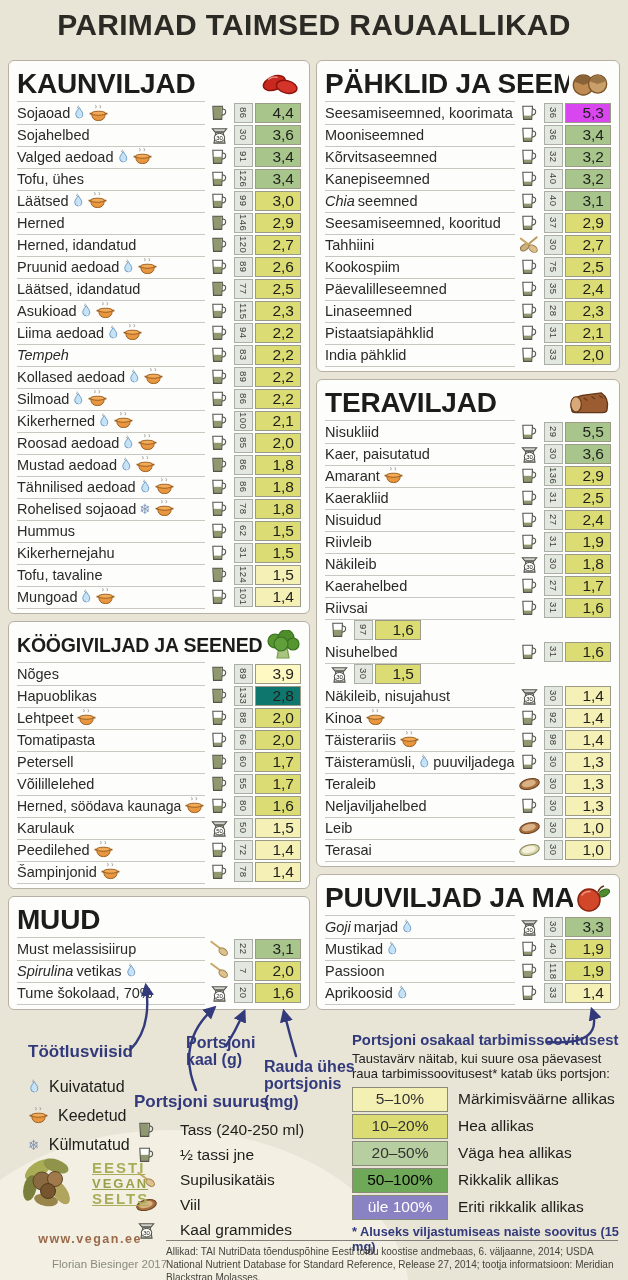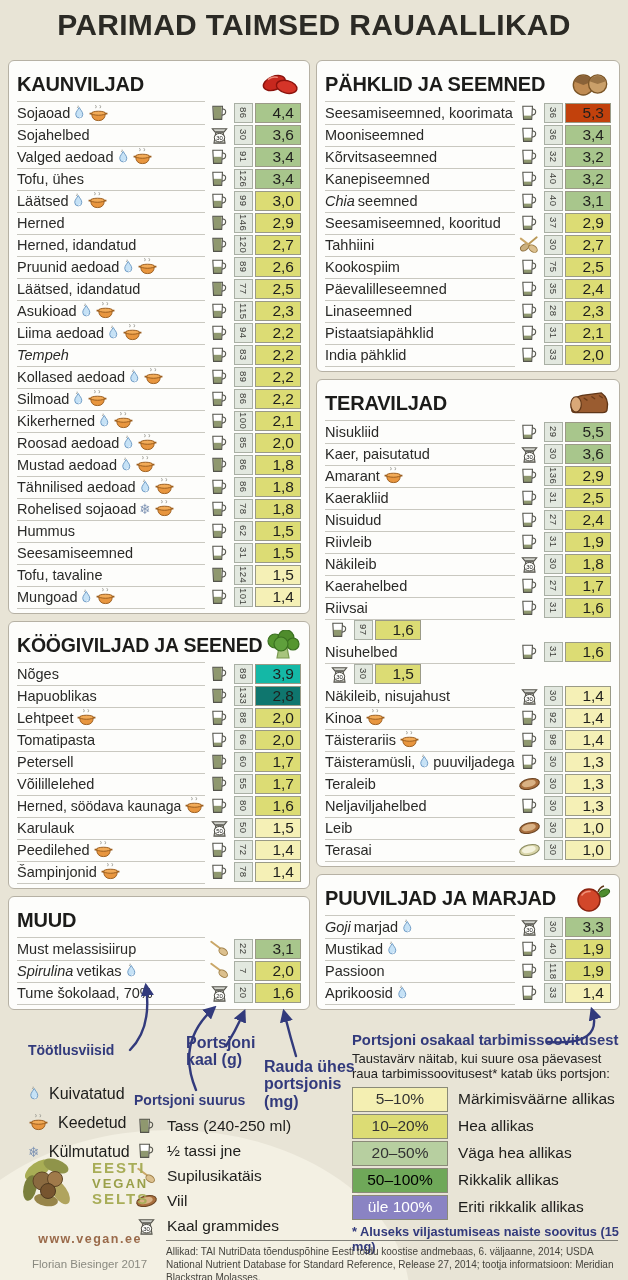--- a/index.html
+++ b/index.html
@@ -12,66 +12,66 @@
   .blob{position:absolute;left:-70px;top:1130px;width:480px;height:340px;border-radius:50%;
     background:#f3f0e3;z-index:0;}
   .title{position:absolute;left:0;top:8px;width:628px;text-align:center;
     font-size:30px;font-weight:bold;letter-spacing:.3px;color:#2b2a25;z-index:2;}
   .col{position:absolute;top:60px;z-index:1;}
   #col-left{left:8px;width:302px;}
   #col-right{left:316px;width:304px;}
   .panel{background:#fdfdfb;border:1.5px solid #b6b1a4;border-radius:6px;
     padding:6px 8px 5px 8px;margin-bottom:7px;box-sizing:border-box;}
   .phead{display:flex;align-items:center;height:34px;margin-bottom:1px;}
-  .ptitle{flex:1;font-size:20px;font-weight:bold;letter-spacing:-.2px;color:#1c1c1a;
+  .ptitle{flex:1;font-size:28px;font-weight:bold;letter-spacing:-.2px;color:#1c1c1a;
     white-space:nowrap;overflow:hidden;}
   .picon{flex:none;display:flex;align-items:center;}
   .row{display:flex;align-items:center;height:22px;}
   .row:first-child .rlabel{border-top:1px solid #c9c8c0;}
   .rlabel{flex:1;height:100%;display:flex;align-items:center;overflow:hidden;
     border-bottom:1px solid #c9c8c0;padding-right:2px;}
   .ltext{white-space:nowrap;font-size:14.5px;color:#2a2a28;display:flex;align-items:center;gap:3px;}
   .ltext i{font-style:italic;}
   .pico{display:inline-flex;align-items:center;}
   .rportion{width:28px;flex:none;display:flex;justify-content:center;align-items:center;}
   .rgram{width:19px;height:20px;flex:none;margin:1px 2px 1px 1px;background:#e2e8df;
     border:1px solid #a9afa4;box-sizing:border-box;display:flex;align-items:center;justify-content:center;}
   .rgram span{writing-mode:vertical-rl;font-size:9.5px;letter-spacing:.5px;color:#3c3c38;}
   .rvalue{width:46px;height:20px;flex:none;margin:1px 0;border:1px solid #9a9a86;
     box-sizing:border-box;display:flex;align-items:center;justify-content:flex-end;
     padding-right:6px;font-size:15.5px;color:#1f1f1d;}
   .snow{font-size:14px;color:#7f94b4;line-height:1;}
   
-  .lg-head{font-size:14px;font-weight:bold;color:#323a7c;}
+  .lg-head{font-size:17px;font-weight:bold;color:#323a7c;}
   #lg-processing{position:absolute;left:28px;top:1042px;z-index:2;}
-  #proc-items{margin-top:21px;}
+  #proc-items{margin-top:10px;}
   .proc-item{display:flex;align-items:center;gap:9px;height:29px;font-size:16px;color:#1d1d1b;}
   #lbl-weight{position:absolute;left:186px;top:1034px;width:86px;z-index:2;
     font-size:16px;font-weight:bold;color:#323a7c;line-height:1.08;}
   #lbl-iron{position:absolute;left:264px;top:1058px;width:100px;z-index:2;
     font-size:16px;font-weight:bold;color:#323a7c;line-height:1.08;}
   #lg-portion{position:absolute;left:134px;top:1092px;z-index:2;}
   #portion-items{margin-top:5px;}
-  .portion-item{display:flex;align-items:center;gap:9px;height:25px;font-size:15.5px;color:#1d1d1b;}
+  .portion-item{display:flex;align-items:center;gap:22px;height:25px;font-size:15.5px;color:#1d1d1b;}
   .portion-item .ic{width:24px;display:flex;justify-content:center;}
   #lg-scale{position:absolute;left:352px;top:1032px;width:270px;z-index:2;}
   .sc-title{font-size:14.8px;font-weight:bold;color:#323a7c;}
   .sc-desc{font-size:13px;color:#222;line-height:1.18;margin:3px 0 5px 0;}
   .sc-row{display:flex;align-items:center;margin-bottom:2px;}
   .sc-swatch{width:96px;height:25px;border:1px solid #8a8a78;box-sizing:border-box;
     display:flex;align-items:center;justify-content:center;font-size:15.5px;flex:none;}
   .sc-label{font-size:15.5px;color:#1d1d1b;margin-left:10px;white-space:nowrap;}
   .sc-foot{font-size:12.8px;font-weight:bold;color:#323a7c;margin-top:4px;}
   #logo{position:absolute;left:14px;top:1150px;width:150px;z-index:2;}
   #logo-wrap{display:flex;align-items:center;gap:4px;}
-  #logo-text div{font-size:15px;font-weight:bold;letter-spacing:2px;color:#a8ad58;line-height:1.1;}
+  #logo-text div{font-size:15px;font-weight:bold;letter-spacing:2px;color:#a8ad58;line-height:1.1;text-decoration:underline;}
   #logo-text div:nth-child(2){color:#9aa04a;font-size:13px;}
   #website{position:absolute;left:30px;top:1232px;width:120px;text-align:center;z-index:2;
     font-size:12.5px;font-weight:bold;letter-spacing:1.5px;color:#9a6a4a;}
-  #credit{position:absolute;left:32px;top:1258px;z-index:2;font-size:11.5px;color:#8a8a80;}
+  #credit{position:absolute;left:52px;top:1258px;z-index:2;font-size:11.5px;color:#8a8a80;}
   #sources{position:absolute;left:166px;top:1240px;width:452px;z-index:2;
     font-size:10px;color:#45443e;line-height:1.3;border-top:1px solid #83827a;padding-top:4px;}
   #arrows{position:absolute;left:0;top:0;z-index:4;pointer-events:none;}
 </style>
 </head>
 <body>
 
 <div class="blob"></div>
 <div class="title">PARIMAD TAIMSED RAUAALLIKAD</div>
 
@@ -588,21 +588,21 @@
     <path d="M14.6 6.5 Q18.8 7 18.3 10.2 Q17.8 13.4 14.2 13.3" fill="none" stroke="#54544c" stroke-width="1.2"></path>
   </svg>
           </div>
       <div class="rgram">
             <span>62</span>
           </div>
       <div class="rvalue" style="background:#dcdc74">1,5</div>
     </div>
         <div class="row">
       <div class="rlabel">
-            <span class="ltext">Seesamiseemned</span>
+            <span class="ltext">Kikerhernejahu</span>
           </div>
       <div class="rportion">
             <svg width="20" height="20" viewBox="0 0 22 22">
     <path d="M4.2 3.5 H14.8 L14 18 H5 Z" fill="#ffffff"></path>
     <rect x="4.8" y="13.9" width="9" height="4.1" fill="#8f986f"></rect>
     <path d="M4.2 3.5 H14.8 L14 18 H5 Z" fill="none" stroke="#54544c" stroke-width="1.2"></path>
     <path d="M14.6 6.5 Q18.8 7 18.3 10.2 Q17.8 13.4 14.2 13.3" fill="none" stroke="#54544c" stroke-width="1.2"></path>
   </svg>
           </div>
       <div class="rgram">
@@ -681,21 +681,21 @@
             <svg width="20" height="20" viewBox="0 0 22 22">
     <path d="M4.2 3.5 H14.8 L14 18 H5 Z" fill="#ffffff"></path>
     <rect x="4.8" y="3.5" width="9" height="14.5" fill="#8f986f"></rect>
     <path d="M4.2 3.5 H14.8 L14 18 H5 Z" fill="none" stroke="#54544c" stroke-width="1.2"></path>
     <path d="M14.6 6.5 Q18.8 7 18.3 10.2 Q17.8 13.4 14.2 13.3" fill="none" stroke="#54544c" stroke-width="1.2"></path>
   </svg>
           </div>
       <div class="rgram">
             <span>89</span>
           </div>
-      <div class="rvalue" style="background:#14b8a6">3,9</div>
+      <div class="rvalue" style="background:#fef9c3">3,9</div>
     </div>
         <div class="row">
       <div class="rlabel">
             <span class="ltext">Hapuoblikas</span>
           </div>
       <div class="rportion">
             <svg width="20" height="20" viewBox="0 0 22 22">
     <path d="M4.2 3.5 H14.8 L14 18 H5 Z" fill="#ffffff"></path>
     <rect x="4.8" y="3.5" width="9" height="14.5" fill="#8f986f"></rect>
     <path d="M4.2 3.5 H14.8 L14 18 H5 Z" fill="none" stroke="#54544c" stroke-width="1.2"></path>
@@ -956,21 +956,21 @@
             <svg width="20" height="20" viewBox="0 0 22 22">
     <path d="M4.2 3.5 H14.8 L14 18 H5 Z" fill="#ffffff"></path>
     <rect x="4.8" y="13.9" width="9" height="4.1" fill="#8f986f"></rect>
     <path d="M4.2 3.5 H14.8 L14 18 H5 Z" fill="none" stroke="#54544c" stroke-width="1.2"></path>
     <path d="M14.6 6.5 Q18.8 7 18.3 10.2 Q17.8 13.4 14.2 13.3" fill="none" stroke="#54544c" stroke-width="1.2"></path>
   </svg>
           </div>
       <div class="rgram">
             <span>36</span>
           </div>
-      <div class="rvalue" style="background:#c2410c">5,3</div>
+      <div class="rvalue" style="background:#d946ef">5,3</div>
     </div>
         <div class="row">
       <div class="rlabel">
             <span class="ltext">Mooniseemned</span>
           </div>
       <div class="rportion">
             <svg width="20" height="20" viewBox="0 0 22 22">
     <path d="M4.2 3.5 H14.8 L14 18 H5 Z" fill="#ffffff"></path>
     <rect x="4.8" y="13.9" width="9" height="4.1" fill="#8f986f"></rect>
     <path d="M4.2 3.5 H14.8 L14 18 H5 Z" fill="none" stroke="#54544c" stroke-width="1.2"></path>

